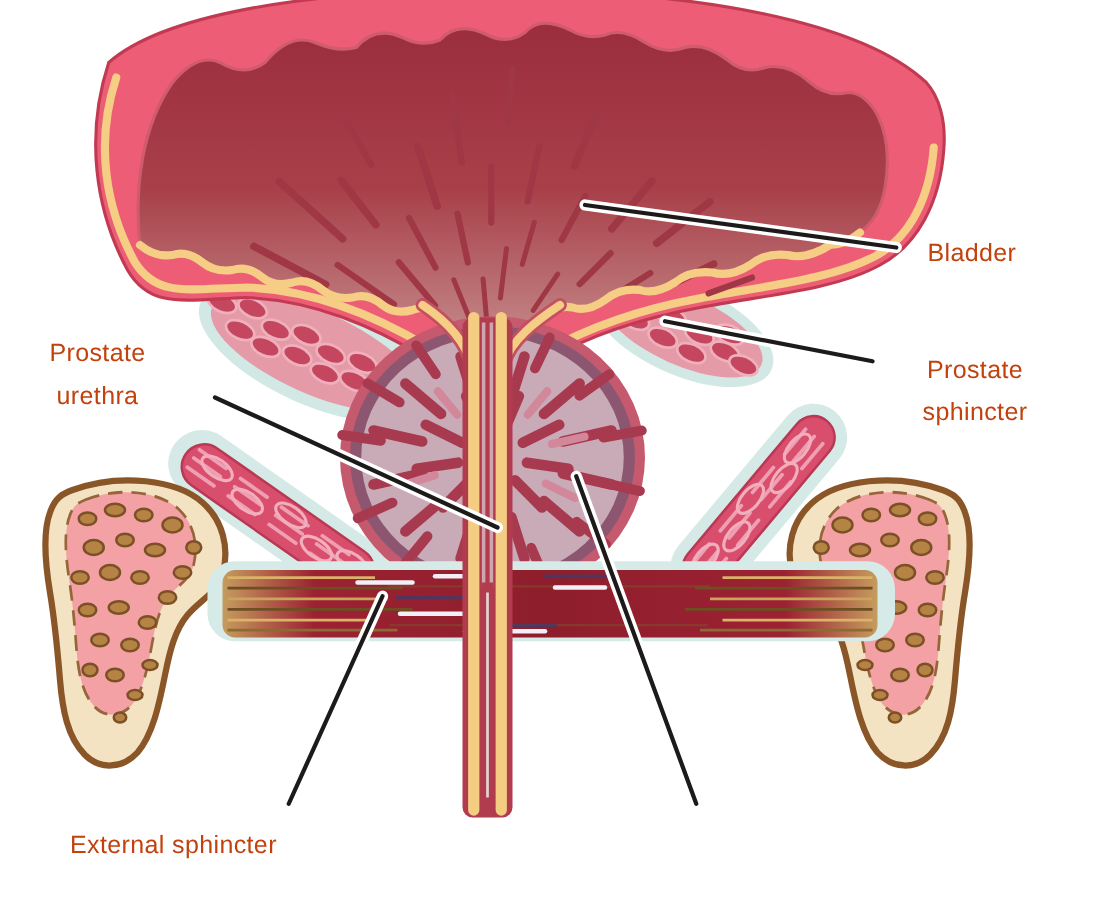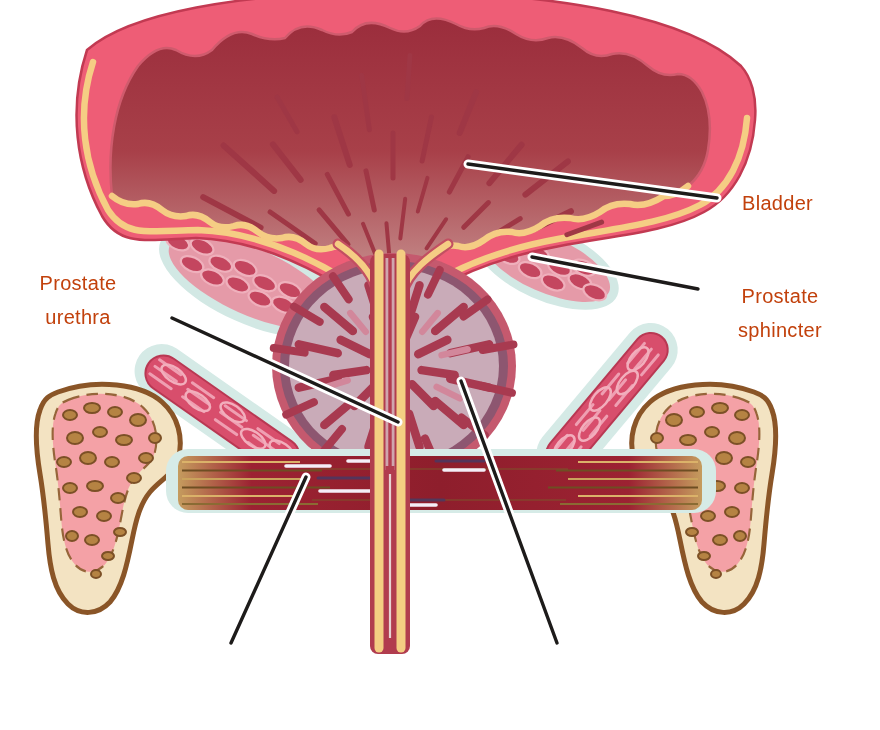--- a/index.html
+++ b/index.html
@@ -299,13 +299,14 @@
           <line x1="306" y1="477" x2="231" y2="643" stroke="#1d1b1a" stroke-width="3.4" stroke-linecap="round"></line>
         </g>
       </g>
 </svg>
 
 <div class="label center" style="left:0px;top:266px;width:156px;">Prostate
 urethra</div>
 <div class="label" style="left:742px;top:186px;">Bladder</div>
 <div class="label center" style="left:690px;top:279px;width:180px;">Prostate
 sphincter</div>
+<div class="label" style="left:56px;top:659px;">External sphincter</div>
 </div>
 
 </body></html>

